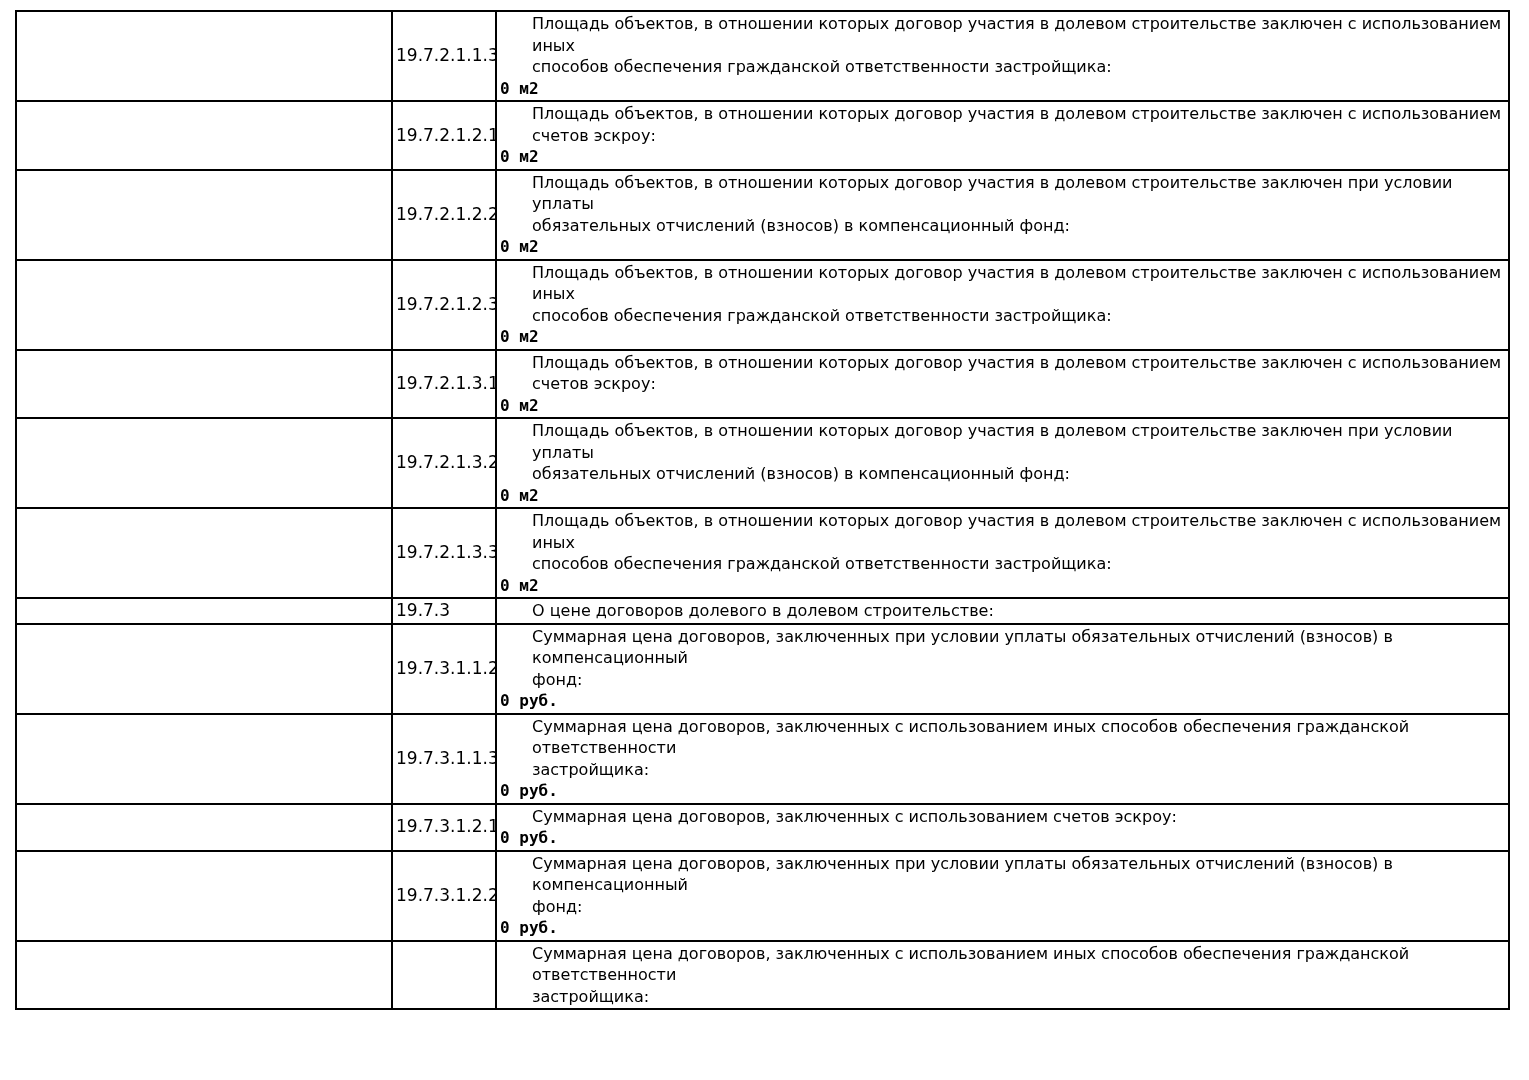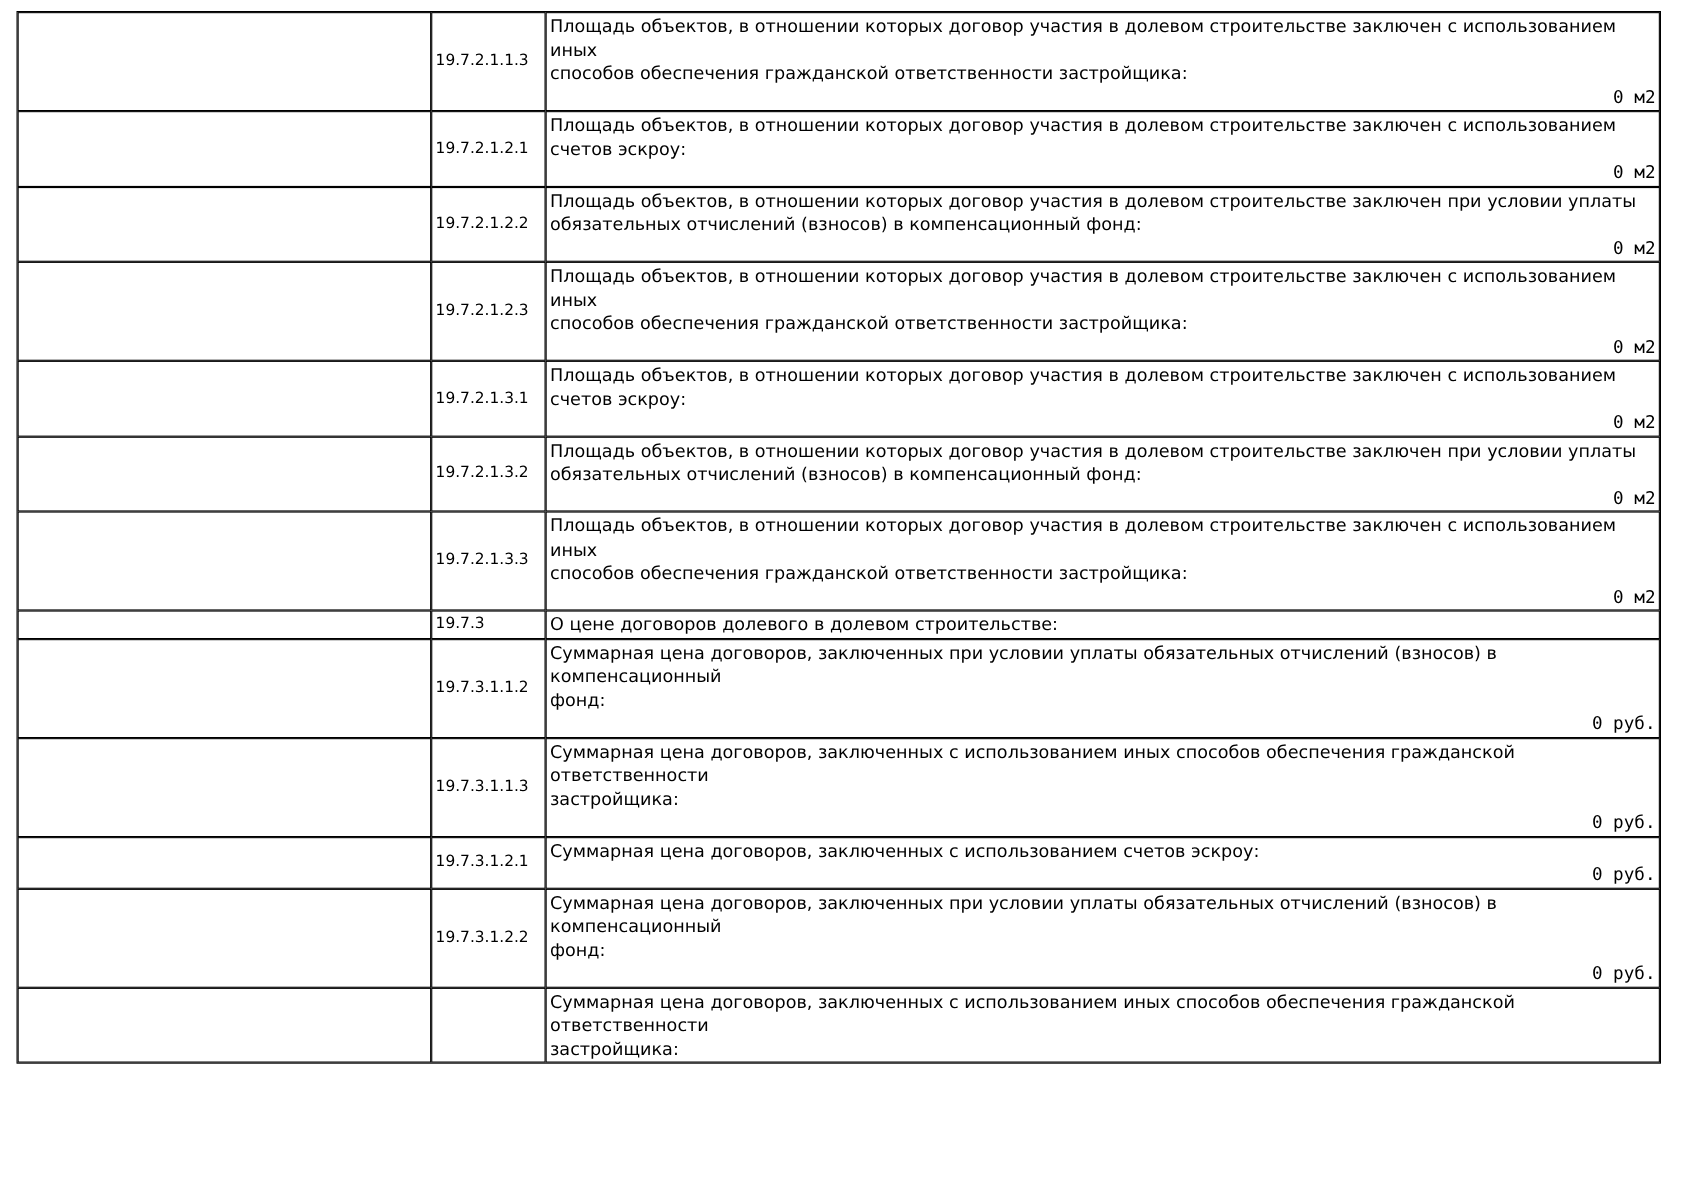--- a/index.html
+++ b/index.html
@@ -31,35 +31,35 @@
   }
   table.decl-table td {
     border: 1px solid #000000;
     padding: 1px 3px;
     vertical-align: middle;
     overflow: hidden;
   }
   td.col-empty { width: 368px; }
   td.col-num   { width: 96px; }
   td.col-num .num {
-    font-size: 14px;
+    font-size: 17px;
     white-space: nowrap;
     line-height: 21.5px;
     display: block;
   }
   td.col-content .txt {
     white-space: pre-line;
     line-height: 21.5px;
+    margin-left: 32px;
   }
   td.col-content .val {
     font-family: "DejaVu Sans Mono", "Liberation Mono", monospace;
-    font-weight: normal;
+    font-weight: bold;
     font-size: 16px;
     line-height: 21.5px;
-    text-align: right;
   }
 </style>
 </head>
 <body>
 
 <div class="sheet">
   <table class="decl-table">
     <tbody>
 
       <tr>

